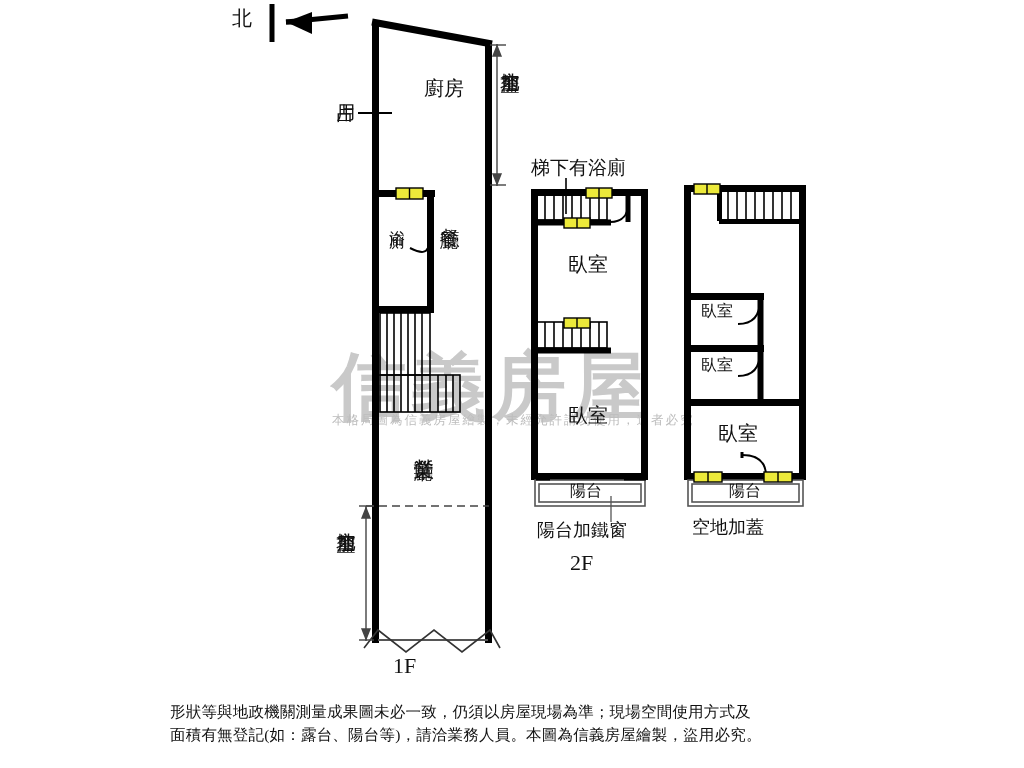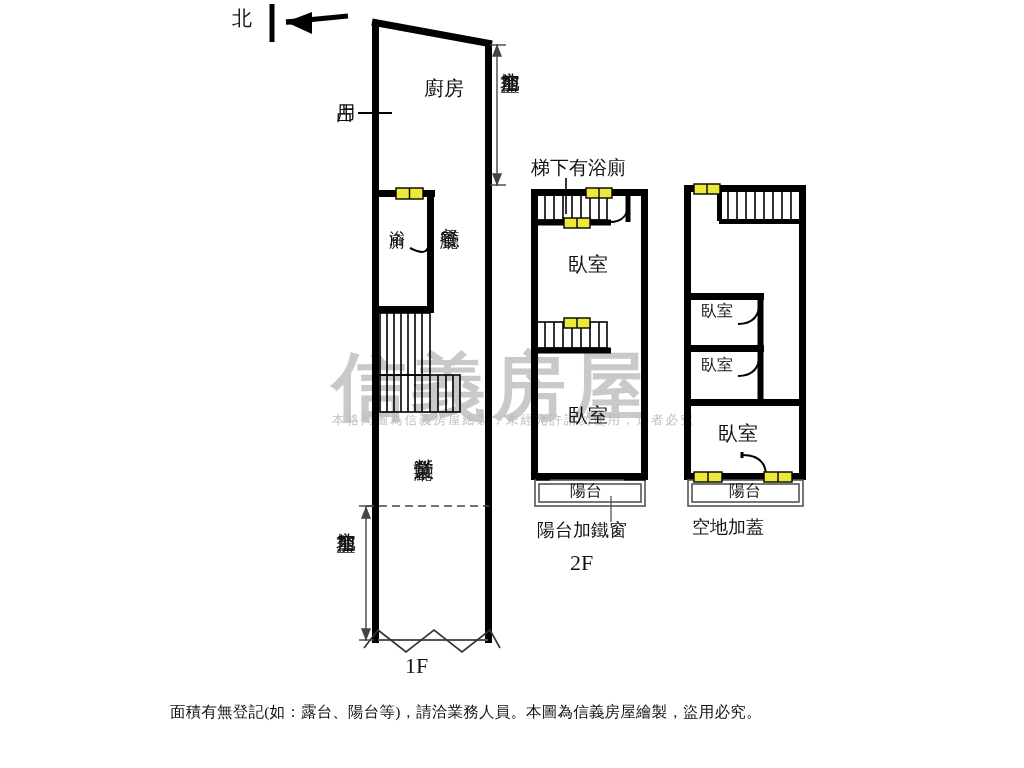--- a/index.html
+++ b/index.html
@@ -245,30 +245,31 @@
 <div class="lbl rm" style="left:232px;top:8px;">北</div>
 
 <div class="lbl rm" style="left:424px;top:78px;">廚房</div>
 <div class="lbl sm vert" style="left:337px;top:88px;">占用</div>
 <div class="lbl sm vert" style="left:501px;top:56px;">空地加蓋</div>
 
 <div class="lbl rm-s vert" style="left:389px;top:218px;">浴廁</div>
 <div class="lbl rm vert" style="left:440px;top:212px;">餐廳</div>
 <div class="lbl rm vert" style="left:414px;top:443px;">營業廳</div>
 <div class="lbl sm vert" style="left:337px;top:516px;">空地加蓋</div>
-<div class="lbl fl" style="left:405px;top:655px;font-family:Liberation Serif, serif;">1F</div>
+<div class="lbl fl" style="left:393px;top:655px;font-family:Liberation Serif, serif;">1F</div>
 
 <div class="lbl sm" style="left:531px;top:158px;">梯下有浴廁</div>
 <div class="lbl rm" style="left:568px;top:254px;">臥室</div>
 <div class="lbl rm" style="left:568px;top:405px;">臥室</div>
 <div class="lbl rm-s" style="left:570px;top:483px;">陽台</div>
 <div class="lbl cap" style="left:537px;top:521px;">陽台加鐵窗</div>
 <div class="lbl fl" style="left:570px;top:552px;">2F</div>
 
 <div class="lbl rm-s" style="left:701px;top:303px;">臥室</div>
 <div class="lbl rm-s" style="left:701px;top:357px;">臥室</div>
 <div class="lbl rm" style="left:718px;top:423px;">臥室</div>
 <div class="lbl rm-s" style="left:729px;top:483px;">陽台</div>
 <div class="lbl cap" style="left:692px;top:518px;">空地加蓋</div>
 
 <div class="disclaimer">
+  <div>形狀等與地政機關測量成果圖未必一致，仍須以房屋現場為準；現場空間使用方式及</div>
   <div>面積有無登記(如：露台、陽台等)，請洽業務人員。本圖為信義房屋繪製，盜用必究。</div>
 </div>
 
 </body></html>

